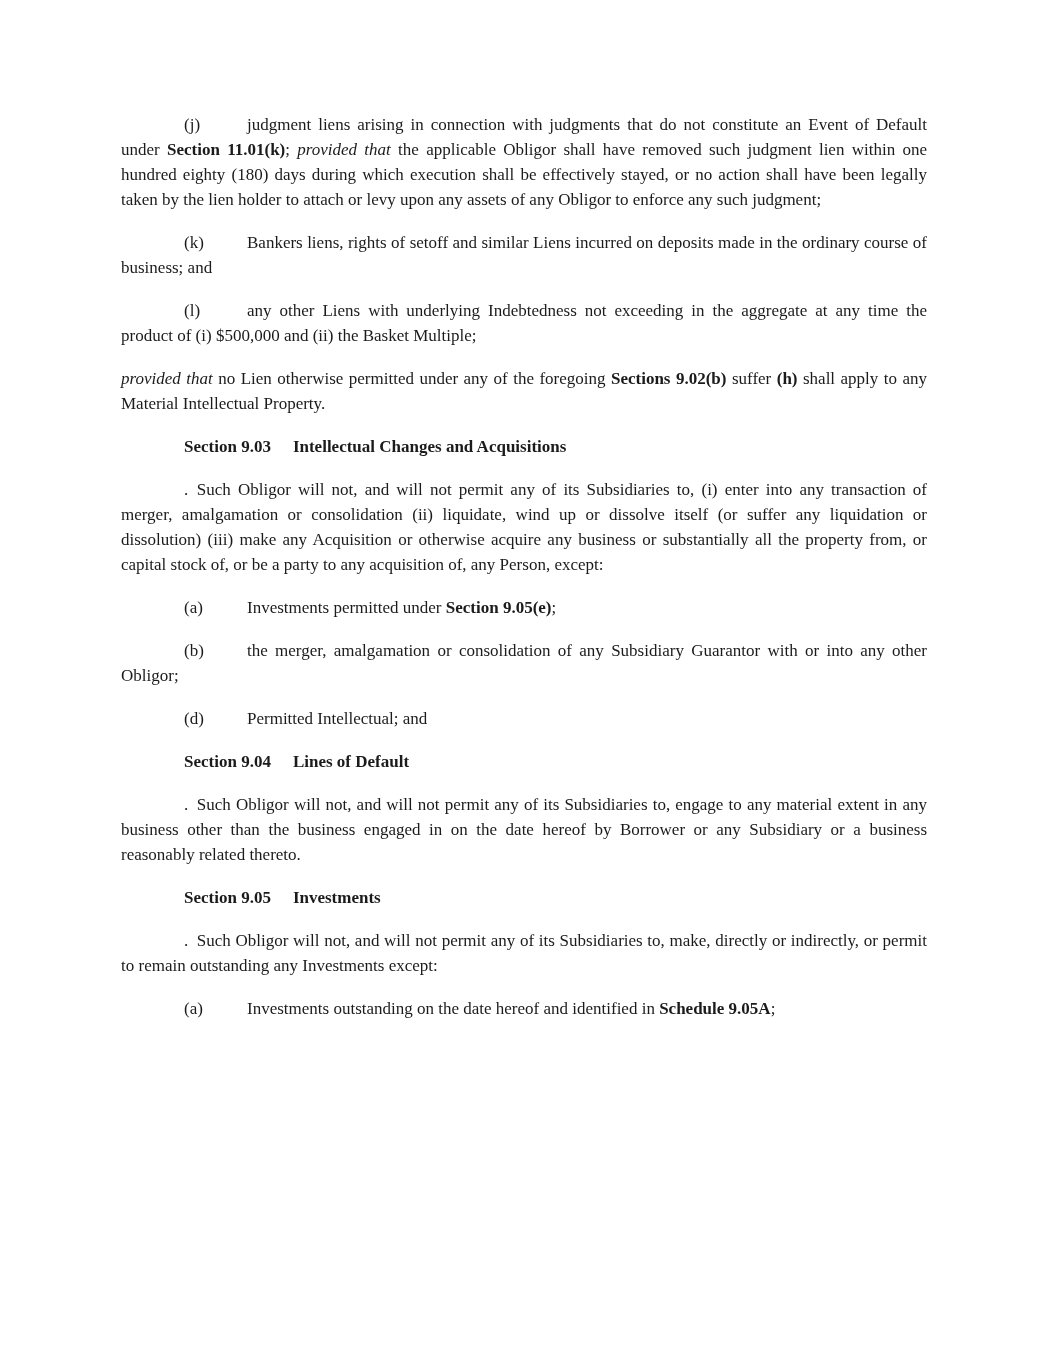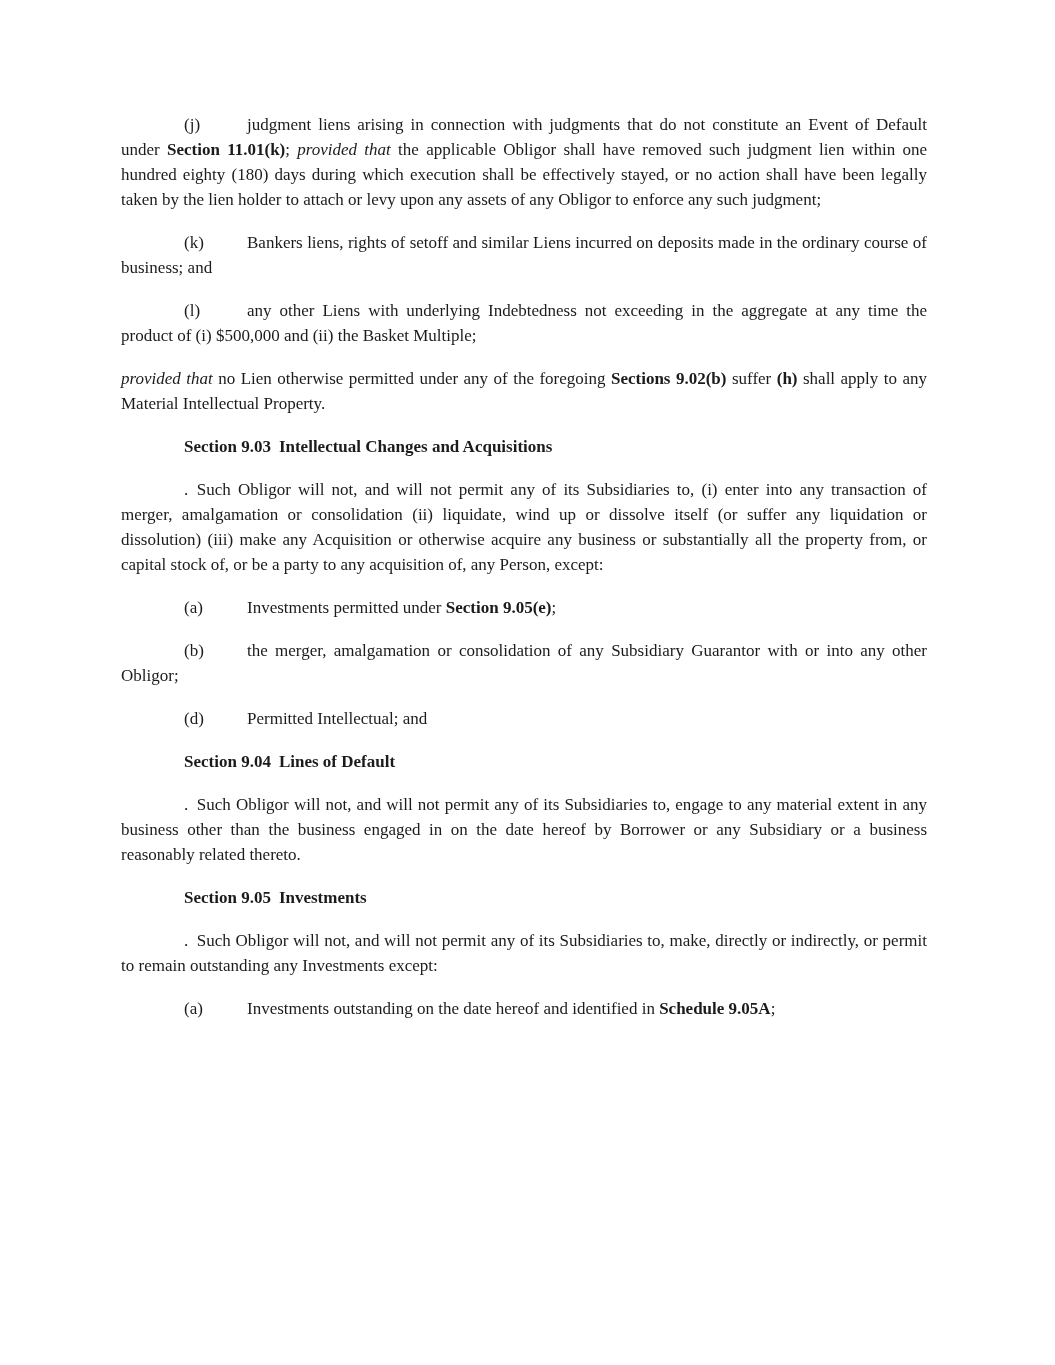--- a/index.html
+++ b/index.html
@@ -40,21 +40,21 @@
     width: 63px;
     text-indent: 0;
   }
   .para.heading {
     margin-left: 63px;
     font-weight: bold;
     text-align: left;
     text-indent: 0;
   }
   .h-label {
-    margin-right: 8px;
+    margin-right: 22px;
     text-align: center;
   }
   .b { font-weight: bold; }
   .i { font-style: italic; }
 
   
   .change-bar {
     position: absolute;
     left: 67px;
     top: 1266px;

